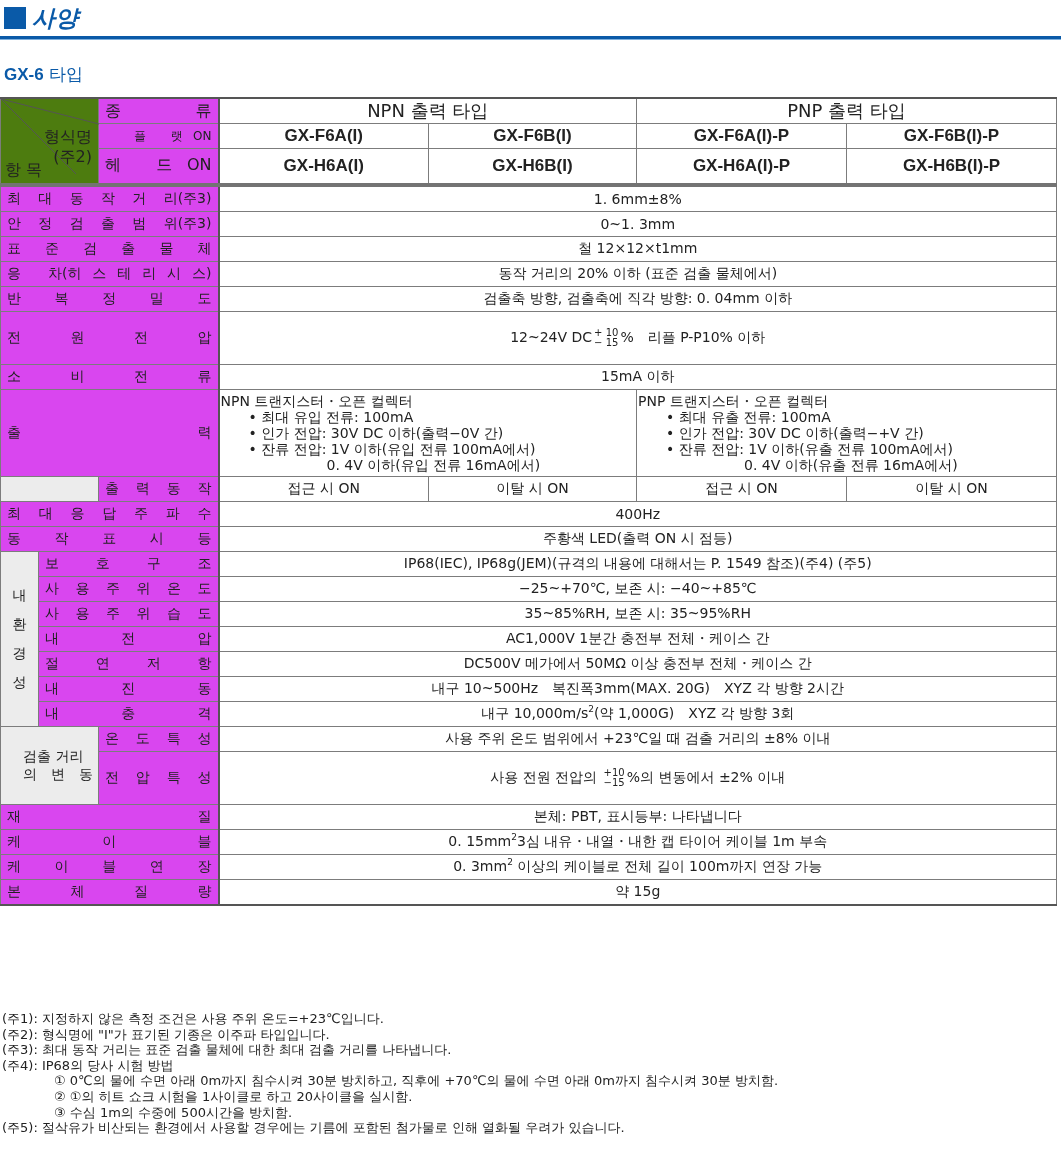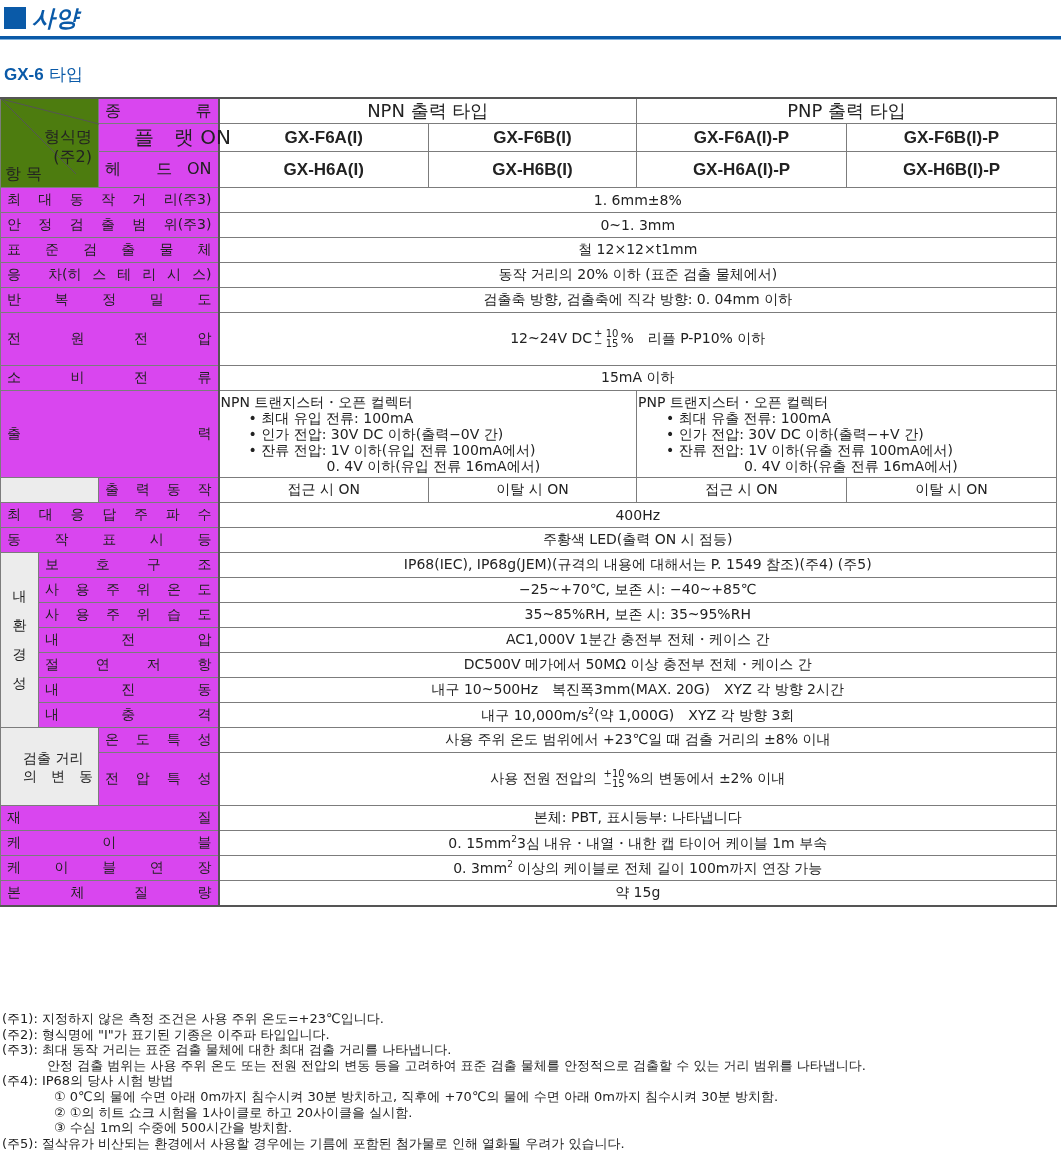--- a/index.html
+++ b/index.html
@@ -61,27 +61,27 @@
           </svg>
       <span class="t1">형식명</span>
       <span class="t2">(주2)</span>
       <span class="t3">항 목</span>
     </td>
     <td class="lbl sep" style="font-size:16px;">종　　류</td>
     <td colspan="2" class="hdr-big">NPN 출력 타입</td>
     <td colspan="2" class="hdr-big">PNP 출력 타입</td>
   </tr>
   <tr style="height:25px">
-    <td class="lbl sep" style="font-size:20px;padding-left:35px;">플　랫 ON</td>
+    <td class="lbl sep" style="font-size:12px;padding-left:35px;">플　랫 ON</td>
     <td class="model">GX-F6A(I)</td>
     <td class="model">GX-F6B(I)</td>
     <td class="model">GX-F6A(I)-P</td>
     <td class="model">GX-F6B(I)-P</td>
   </tr>
-  <tr style="height:36px; border-bottom:1px solid #737373;">
+  <tr style="height:36px; border-bottom:4px solid #737373;">
     <td class="lbl sep" style="font-size:16px;">헤　드 ON</td>
     <td class="model">GX-H6A(I)</td>
     <td class="model">GX-H6B(I)</td>
     <td class="model">GX-H6A(I)-P</td>
     <td class="model">GX-H6B(I)-P</td>
   </tr>
 
   <tr>
         <td colspan="3" class="lbl sep">최 대 동 작 거 리(주3)</td>
         <td colspan="4">1. 6mm±8%</td>
@@ -206,19 +206,18 @@
         <td colspan="3" class="lbl sep">본 체 질 량</td>
         <td colspan="4">약 15g</td>
       </tr>
 </tbody>
   </table>
 
 <div class="notes">
   <div>(주1): 지정하지 않은 측정 조건은 사용 주위 온도=+23℃입니다.</div>
   <div>(주2): 형식명에 "I"가 표기된 기종은 이주파 타입입니다.</div>
   <div>(주3): 최대 동작 거리는 표준 검출 물체에 대한 최대 검출 거리를 나타냅니다.</div>
-  <div class="in">안정 검출 범위는 사용 주위 온도 또는 전원 전압의 변동 등을 고려하여 표준 검출 물체를 안정적으로 검출할 수 있는 거리 범위를 나타냅니다.</div>
   <div>(주4): IP68의 당사 시험 방법</div>
   <div class="in2">① 0℃의 물에 수면 아래 0m까지 침수시켜 30분 방치하고, 직후에 +70℃의 물에 수면 아래 0m까지 침수시켜 30분 방치함.</div>
   <div class="in2">② ①의 히트 쇼크 시험을 1사이클로 하고 20사이클을 실시함.</div>
   <div class="in2">③ 수심 1m의 수중에 500시간을 방치함.</div>
   <div>(주5): 절삭유가 비산되는 환경에서 사용할 경우에는 기름에 포함된 첨가물로 인해 열화될 우려가 있습니다.</div>
 </div>
 
 </body></html>

